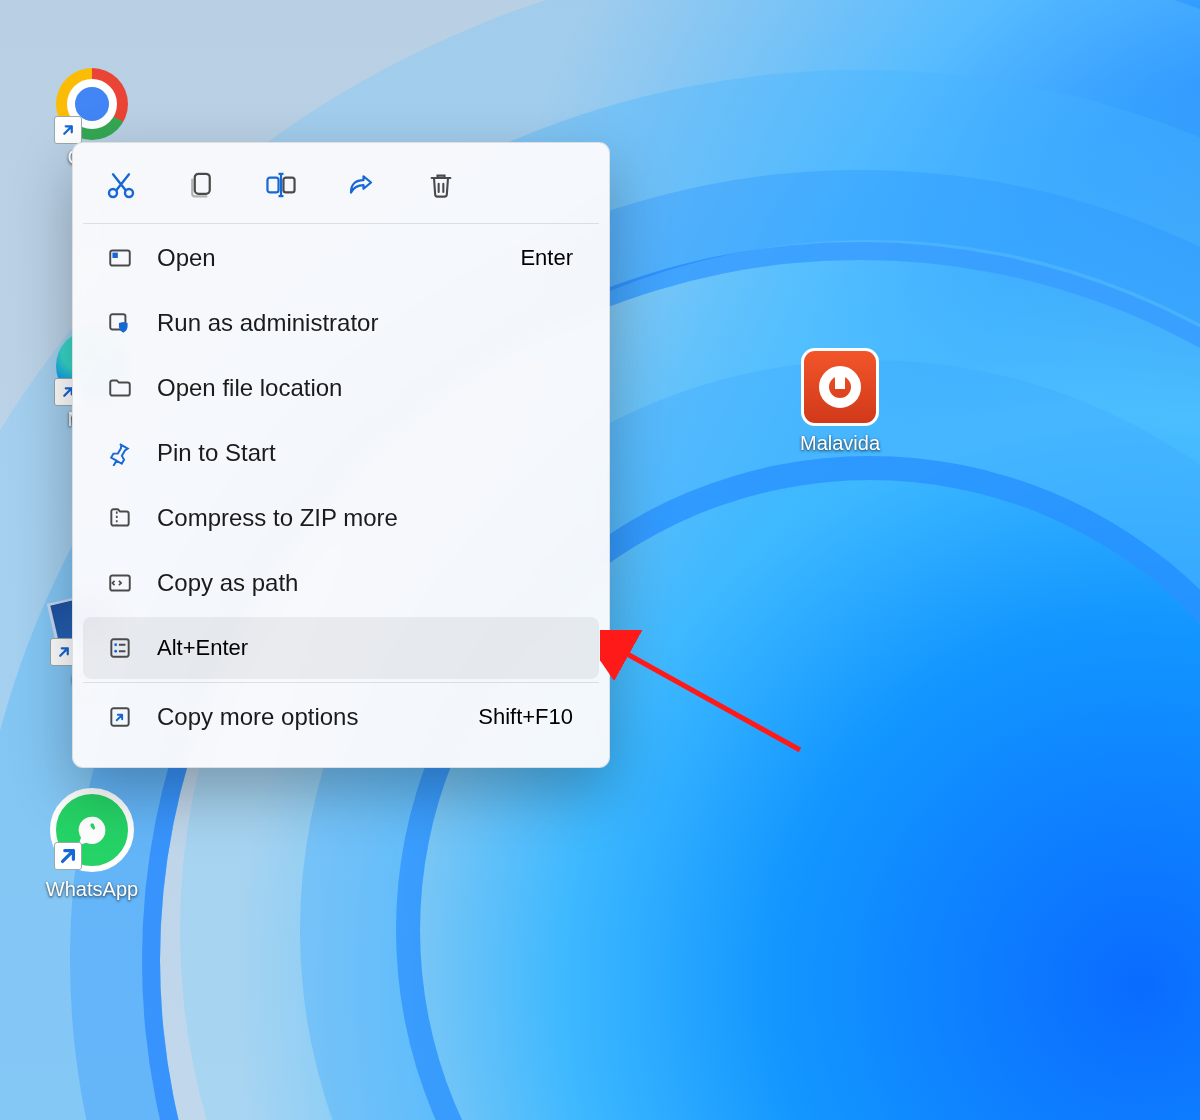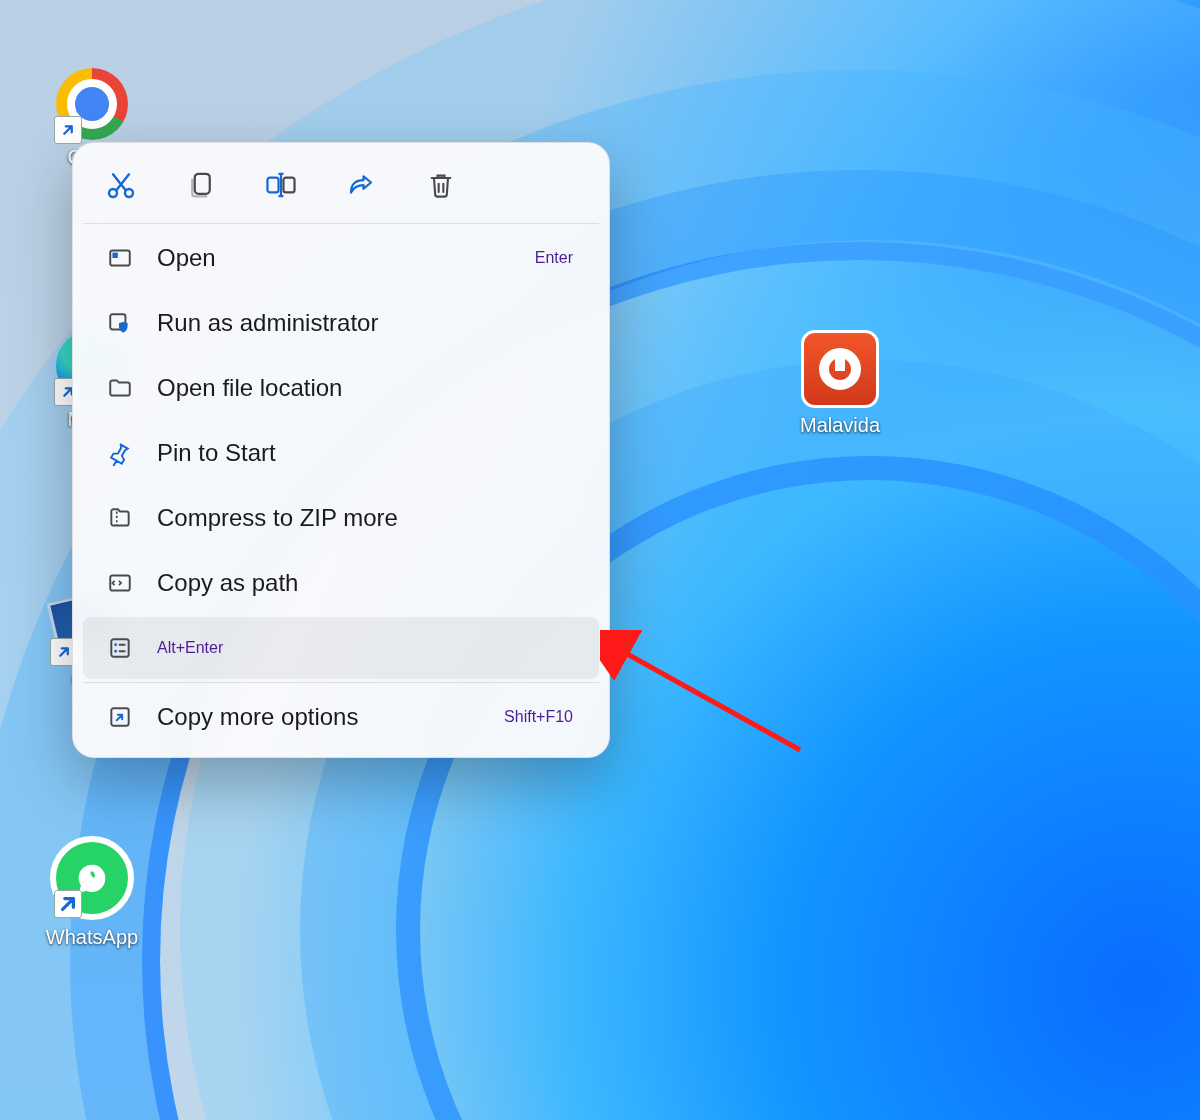--- a/index.html
+++ b/index.html
@@ -46,37 +46,37 @@
   .wa{border-radius:50%;background:#25d366;display:flex;align-items:center;justify-content:center;border:6px solid #fff;}
   .wa svg{width:40px;height:40px;fill:#fff;}
   
   .pow{border-radius:14px;background:linear-gradient(#f2552a,#d1391a);display:flex;align-items:center;justify-content:center;border:3px solid #fff;}
   .pow svg{width:48px;height:48px;stroke:#fff;stroke-width:5;fill:none;}
   
   .ctx{
     position:absolute;left:72px;top:142px;width:536px;
     background:rgba(250,250,252,.96);
     border:1px solid rgba(0,0,0,.10);
-    border-radius:22px;
+    border-radius:11px;
     box-shadow:0 24px 60px rgba(0,0,0,.28);
     color:#1b1b1b;
     backdrop-filter:blur(12px);
-    padding-bottom:6px;
+    padding-bottom:16px;
   }
   .ctx .toolbar{display:flex;gap:40px;padding:22px 24px 18px 28px;}
   .ctx .tbtn{width:40px;height:40px;display:flex;align-items:center;justify-content:center;border-radius:6px;}
   .ctx hr{border:none;border-top:1px solid rgba(0,0,0,.10);margin:0 10px;}
   .ctx .item{
     display:flex;align-items:center;gap:22px;
     padding:0 26px 0 22px;height:62px;border-radius:8px;margin:3px 10px;
     font-size:24px;
   }
   .ctx .item .ic{width:30px;height:30px;flex:0 0 30px;display:flex;align-items:center;justify-content:center;}
   .ctx .item .lab{flex:1;}
-  .ctx .item .accel{color:#4c1d95;font-size:16px;}
+  .ctx .item .accel{color:#000000;font-size:22px;}
   .ctx .item.hover{background:rgba(0,0,0,.055);}
   
   .arrow{position:absolute;pointer-events:none;}
   svg{display:block;}
 </style>
 </head>
 <body>
 
 <div class="desktop">
   <div class="swirl s1"></div>
@@ -110,35 +110,35 @@
       <div class="shortcut">
         <svg viewBox="0 0 24 24">
             <path d="M7 17L17 7M17 7H9M17 7v8" stroke="#1768d4" stroke-width="3" fill="none" stroke-linecap="round"></path>
           </svg>
       </div>
     </div>
     <div style="white-space:pre-line">Ora
 Vir</div>
   </div>
 
-  <div class="dicon" style="left:32px;top:836px">
+  <div class="dicon" style="left:32px;top:788px">
     <div class="img wa">
       <svg viewBox="0 0 24 24">
           <path d="M20 12a8 8 0 10-14.6 4.5L4 21l4.7-1.3A8 8 0 0020 12zm-8.9-3.4c.2-.5.5-.5.7-.5h.6c.2 0 .4 0 .6.5.2.5.8 1.8.8 1.9.1.1.1.3 0 .5-.1.2-.2.3-.4.5-.2.2-.3.3-.1.6.2.3.8 1.2 1.7 1.9 1.1.9 2 .9 2.3.8.3-.1.9-.4 1-.8.1-.4.1-.7.1-.8 0-.1-.2-.2-.5-.3l-1.6-.8c-.2-.1-.4-.1-.5.1l-.5.6c-.1.1-.3.2-.5.1-.3-.1-1.2-.4-2.2-1.4-.8-.7-1.3-1.6-1.5-1.9-.1-.3 0-.4.1-.5z"></path>
         </svg>
       <div class="shortcut">
         <svg viewBox="0 0 24 24">
             <path d="M7 17L17 7M17 7H9M17 7v8" stroke="#1768d4" stroke-width="3" fill="none" stroke-linecap="round"></path>
           </svg>
       </div>
     </div>
     <div>WhatsApp</div>
   </div>
 
-  <div class="dicon" style="left:780px;top:330px">
+  <div class="dicon" style="left:780px;top:348px">
     <div class="img pow">
       <svg viewBox="0 0 24 24">
           <circle cx="12" cy="12" r="8"></circle>
           <path d="M12 5v8"></path>
         </svg>
     </div>
     <div>Malavida</div>
   </div>
 
   <div class="ctx">

